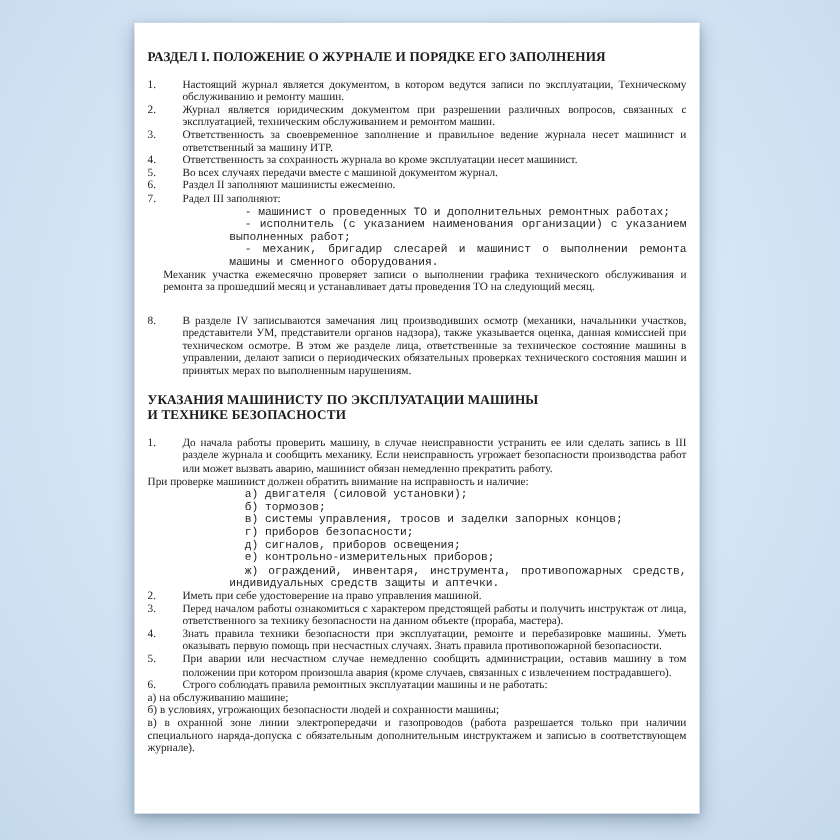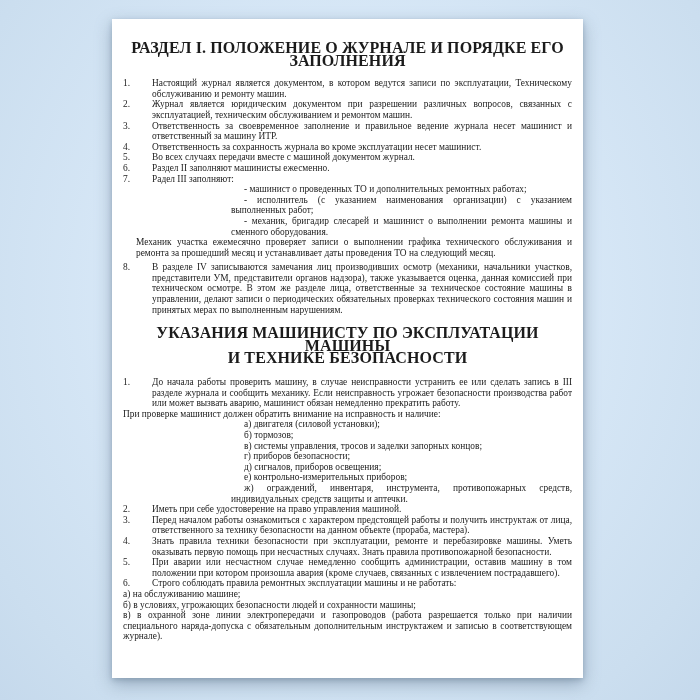--- a/index.html
+++ b/index.html
@@ -13,30 +13,30 @@
     background:#ffffff;
     box-shadow:0 6px 16px rgba(92,114,138,.48), 0 2px 5px rgba(92,114,138,.35);
   }
   .content{
     position:absolute;left:0;top:0;right:0;bottom:0;
     padding:23px 11px 0 11px;
     color:#222222;
     font-size:9.4px;line-height:10.6px;
   }
   .heading{
-    text-align:center;font-weight:bold;font-size:16px;line-height:12.6px;
+    text-align:left;font-weight:bold;font-size:11px;line-height:12.6px;
     letter-spacing:.1px;color:#1b1b1b;
   }
   .h1{margin:0 0 11px 0;}
   .h2{margin:12px 0 12px 0;}
   .li{display:flex;}
   .num{flex:0 0 13px;}
   .txt{flex:1;text-align:justify;margin-left:16px;}
-  .sub{margin-left:108px;text-indent:13px;text-align:justify;}
-  .note{margin:0 0 4px 13px;text-align:justify;}
+  .sub{margin-left:68px;text-indent:13px;text-align:justify;font-family:Liberation Mono, monospace;}
+  .note{margin:0 0 17px 13px;text-align:justify;}
   .flush{margin:0;text-align:justify;}
 </style>
 </head>
 <body>
 
 <div class="paper">
   <div class="content">
 
     <div class="heading h1">РАЗДЕЛ I. ПОЛОЖЕНИЕ О ЖУРНАЛЕ И ПОРЯДКЕ ЕГО ЗАПОЛНЕНИЯ</div>
 

